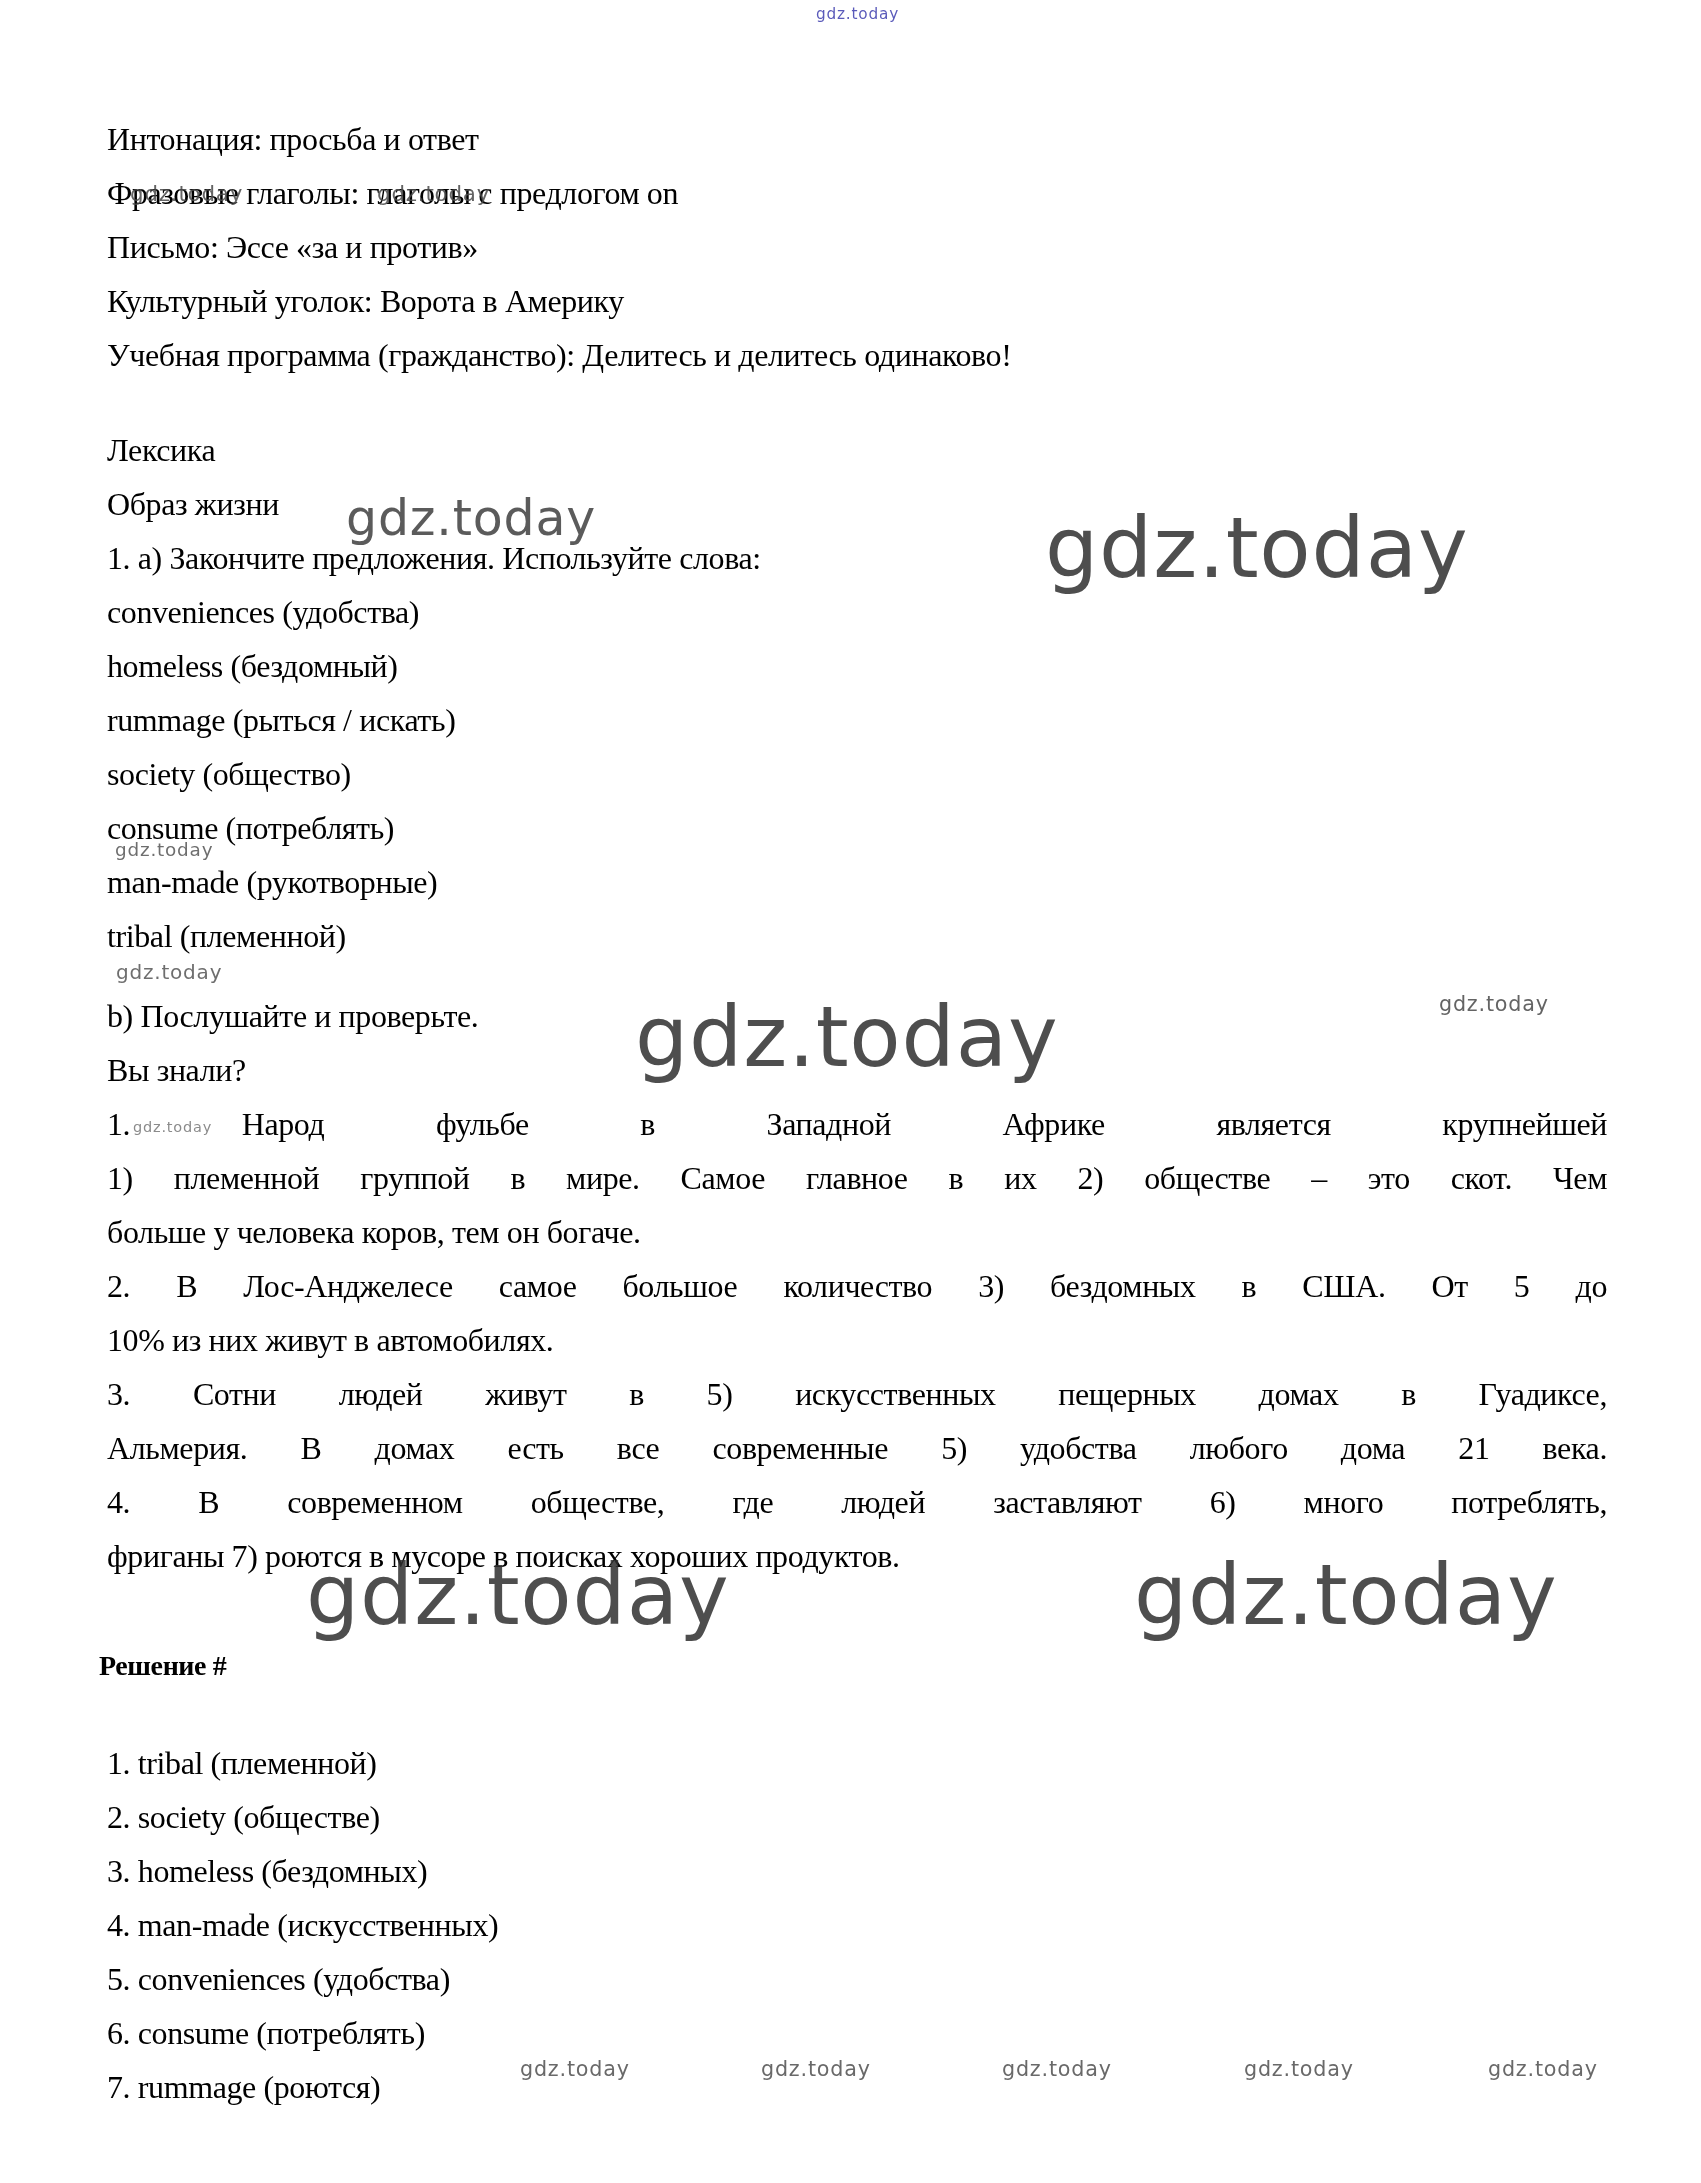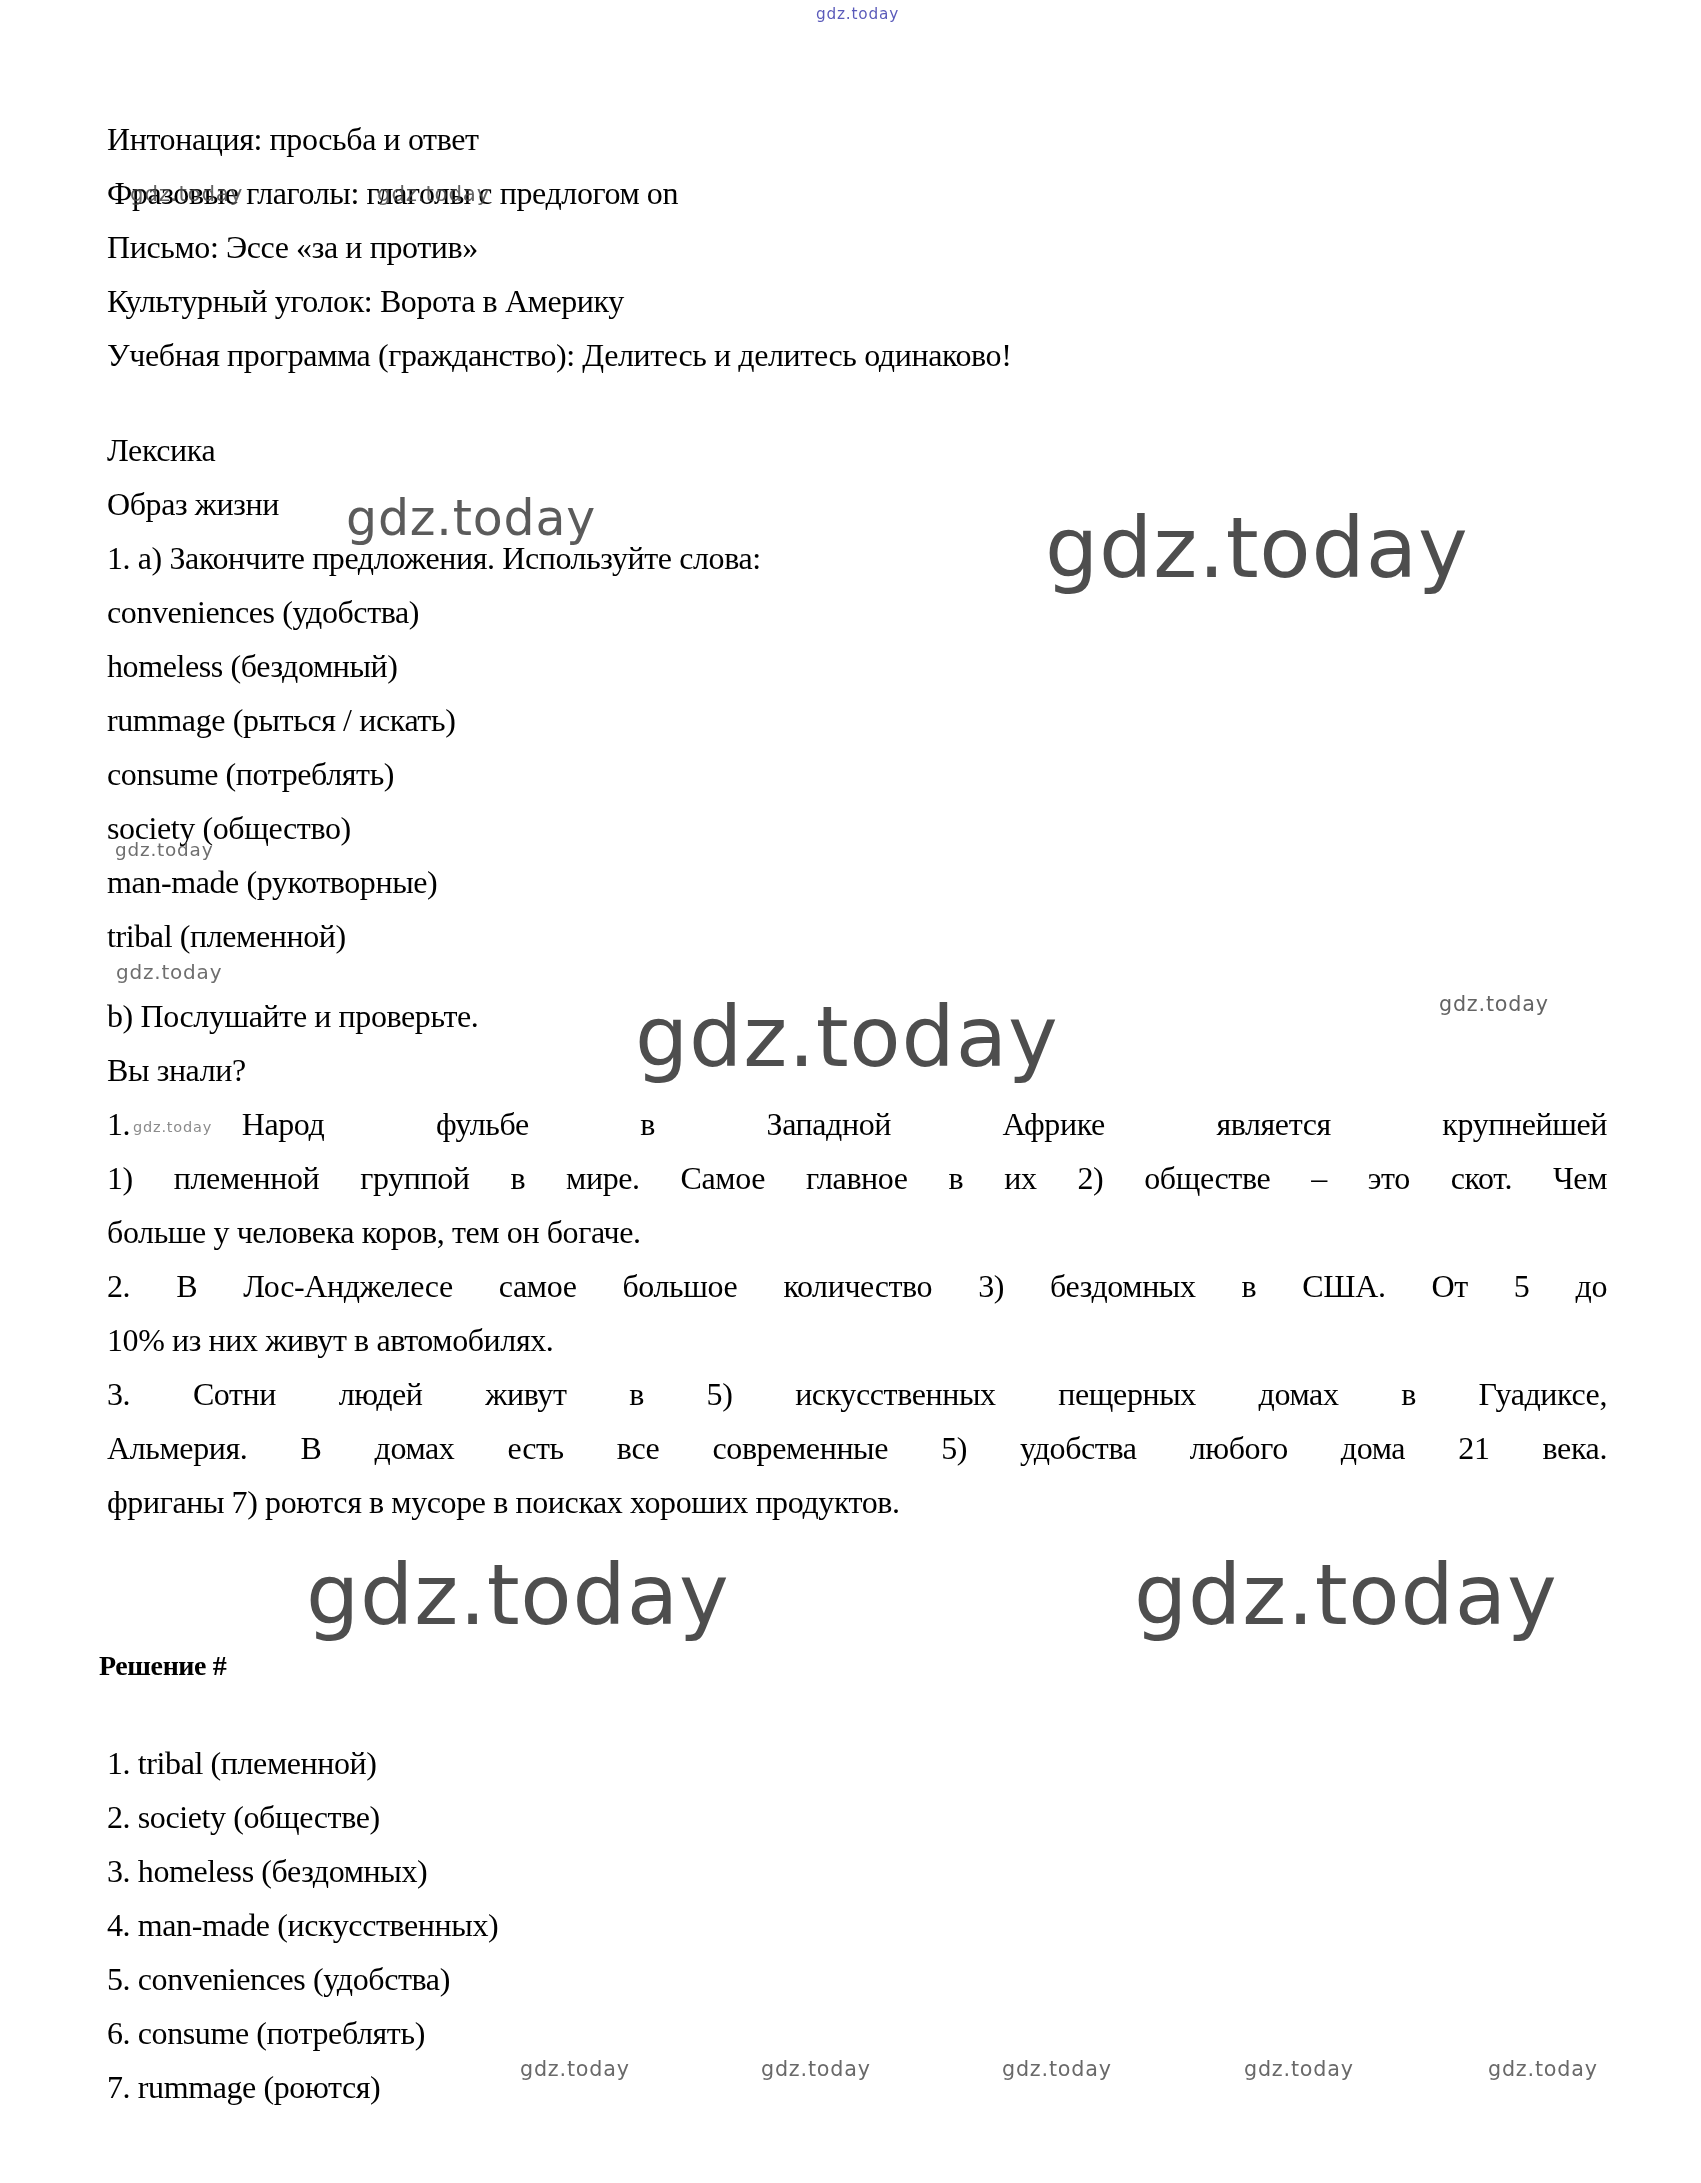--- a/index.html
+++ b/index.html
@@ -47,38 +47,39 @@
     </div>
 
   <div class="block" style="top:423px;">
     <div class="line left">Лексика</div>
     <div class="line left">Образ жизни</div>
     <div class="line left">1. a) Закончите предложения. Используйте слова:</div>
     <div>
         <div class="line left">conveniences (удобства)</div>
         <div class="line left">homeless (бездомный)</div>
         <div class="line left">rummage (рыться / искать)</div>
+        <div class="line left">society (общество)</div>
         <div class="line left">consume (потреблять)</div>
-        <div class="line left">society (общество)</div>
         <div class="line left">man-made (рукотворные)</div>
         <div class="line left">tribal (племенной)</div>
       </div>
   </div>
 
   <div class="block" style="top:989px;">
     <div class="line left">b) Послушайте и проверьте.</div>
     <div class="line left">Вы знали?</div>
     <div>
         <div class="line just">1. Народ фульбе в Западной Африке является крупнейшей</div>
         <div class="line just">1) племенной группой в мире. Самое главное в их 2) обществе – это скот. Чем</div>
         <div class="line left">больше у человека коров, тем он богаче.</div>
         <div class="line just">2. В Лос-Анджелесе самое большое количество 3) бездомных в США. От 5 до</div>
         <div class="line left">10% из них живут в автомобилях.</div>
         <div class="line just">3. Сотни людей живут в 5) искусственных пещерных домах в Гуадиксе,</div>
         <div class="line just">Альмерия. В домах есть все современные 5) удобства любого дома 21 века.</div>
+        <div class="line just">4. В современном обществе, где людей заставляют 6) много потреблять,</div>
         <div class="line left">фриганы 7) роются в мусоре в поисках хороших продуктов.</div>
       </div>
   </div>
 
   <div class="solution-title">Решение #</div>
 
   <div class="block" style="top:1736px;">
       <div class="line left">1. tribal (племенной)</div>
       <div class="line left">2. society (обществе)</div>
       <div class="line left">3. homeless (бездомных)</div>

